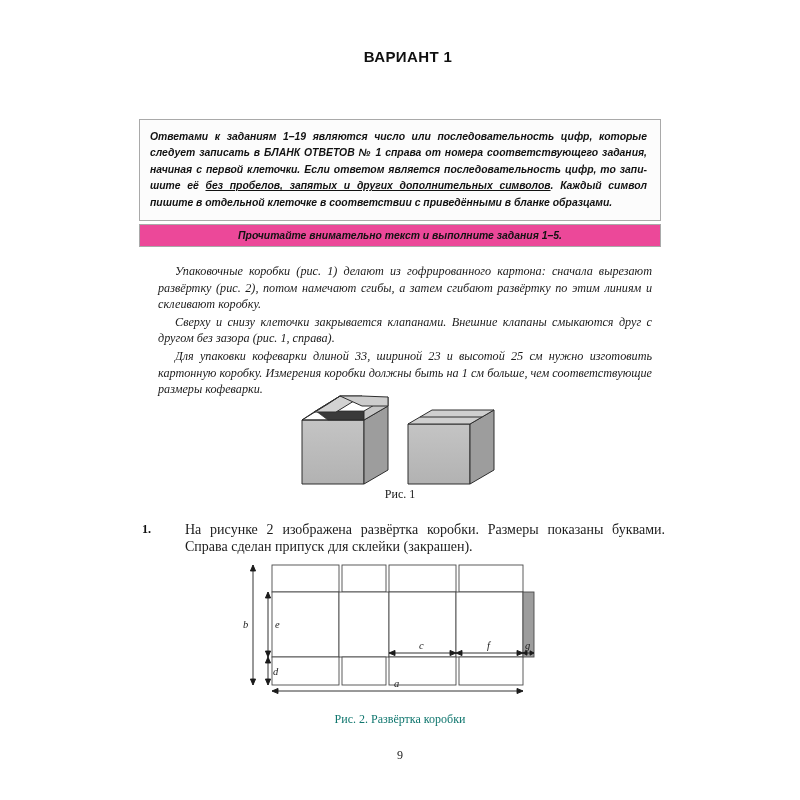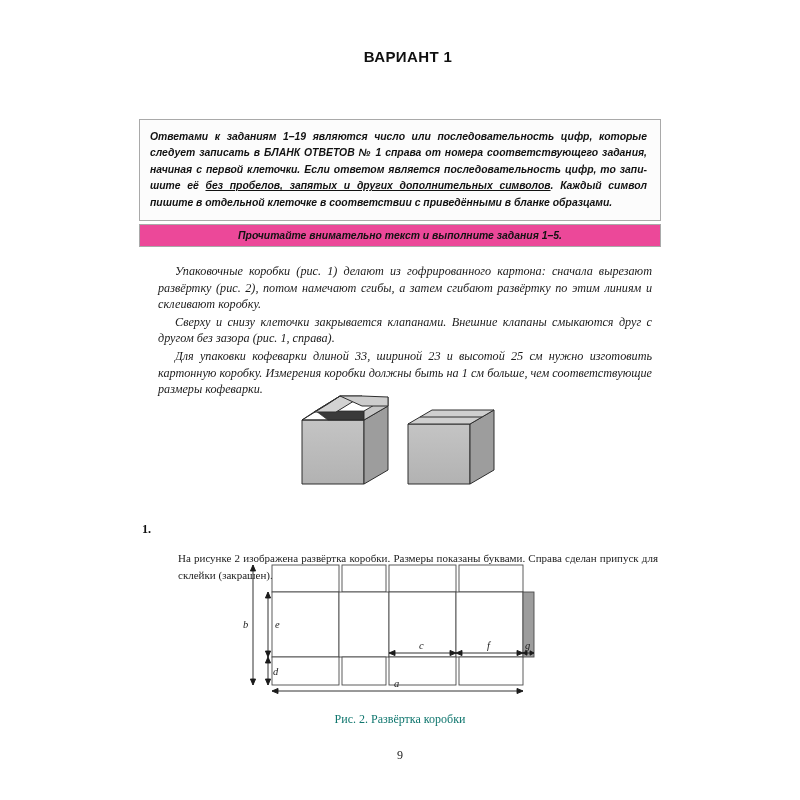--- a/index.html
+++ b/index.html
@@ -118,28 +118,27 @@
   .task-num {
     position: absolute;
     left: 142px; top: 522px;
     font-family: "Liberation Serif", serif;
     font-weight: bold;
     font-size: 12.2px;
     color: #111;
   }
   .task-text {
     position: absolute;
-    left: 178px; top: 522px;
+    left: 185px; top: 522px;
     width: 480px;
     font-family: "Liberation Serif", serif;
-    font-size: 11px;
+    font-size: 14px;
     line-height: 16.6px;
     text-align: justify;
     color: #1b1b1b;
-    margin-top: 28px;
   }
 
   
   .fig2-wrap {
     position: absolute;
     left: 243px; top: 560px;
     width: 310px; height: 135px;
   }
   .fig2-caption {
     position: absolute;
@@ -205,20 +204,21 @@
 
       <polygon points="118,32 180,32 180,92 118,92" fill="url(#fc)" stroke="#2e2e2e" stroke-width="1"></polygon>
       <polygon points="180,32 204,18 204,78 180,92" fill="#9d9d9d" stroke="#2e2e2e" stroke-width="1"></polygon>
 
       <polygon points="118,32 142,18 204,18 180,32" fill="#cfcfcf" stroke="#2e2e2e" stroke-width="1"></polygon>
 
       <line x1="130" y1="25" x2="192" y2="25" stroke="#2e2e2e" stroke-width="1"></line>
     </svg>
   </div>
 
+  <div class="fig1-caption">Рис. 1</div>
 
   <div class="task-num">1.</div>
   <div class="task-text">На рисунке 2 изображена развёртка коробки. Размеры показаны буквами. Справа сделан припуск для склейки (закрашен).</div>
 
   <div class="fig2-wrap">
     <svg width="310" height="135" viewBox="0 0 310 135">
       <g stroke="#4a4a4a" stroke-width="0.9" fill="#ffffff">
 
         <rect x="29" y="5" width="67" height="27"></rect>
         <rect x="99" y="5" width="44" height="27"></rect>

